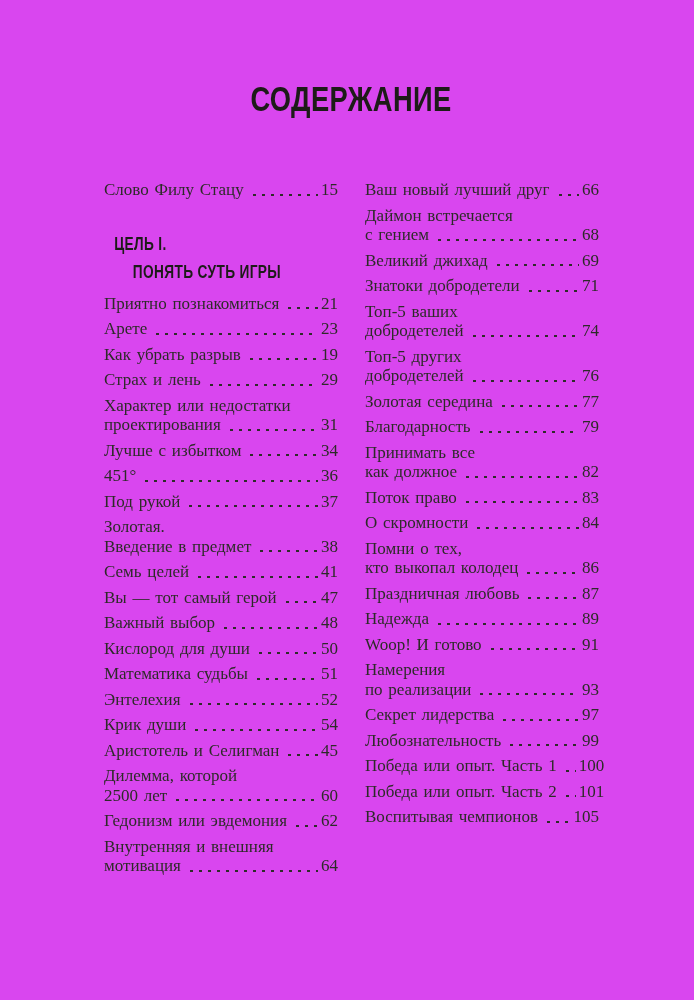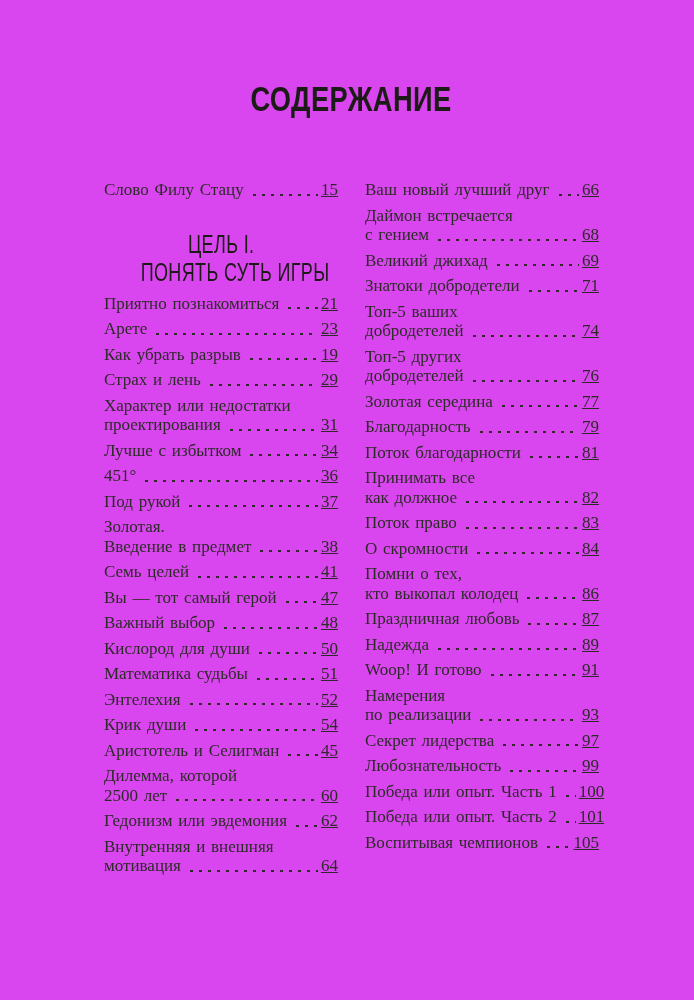--- a/index.html
+++ b/index.html
@@ -58,28 +58,28 @@
     flex: 1 1 auto;
     align-self: flex-end;
     height: 4px;
     min-width: 14px;
     margin: 0 3px 3px 5px;
     background-image: radial-gradient(circle, #2e2c29 1.15px, transparent 1.5px);
     background-size: 9px 4px;
     background-position: 1px 50%;
     background-repeat: repeat-x;
   }
-  .pg { flex: 0 0 auto; text-decoration: underline; }
+  .pg { flex: 0 0 auto; }
   .section-header {
     margin-top: 30px;
     margin-bottom: 8px;
-    text-align: center;
+    text-align: left;
     font-family: "Liberation Sans", sans-serif;
-    font-weight: 400;
-    font-size: 25px;
+    font-weight: 700;
+    font-size: 19px;
     line-height: 28px;
     color: #1d1b18;
   }
   .section-header .condensed {
     display: inline-block;
     transform: scaleX(0.72);
     transform-origin: 50% 50%;
     white-space: nowrap;
     letter-spacing: 0.5px;
   }
@@ -315,27 +315,20 @@
               </div>
             </div>
             <div class="toc-entry">
               <div class="toc-line with-page">
                 <span class="t">Благодарность</span>
                 <span class="leader"></span>
                 <span class="pg">79</span>
               </div>
             </div>
             <div class="toc-entry">
-              <div class="toc-line with-page">
-                <span class="t">Поток благодарности</span>
-                <span class="leader"></span>
-                <span class="pg">81</span>
-              </div>
-            </div>
-            <div class="toc-entry">
               <div class="toc-line">Принимать все</div>
               <div class="toc-line with-page">
                 <span class="t">как должное</span>
                 <span class="leader"></span>
                 <span class="pg">82</span>
               </div>
             </div>
             <div class="toc-entry">
               <div class="toc-line with-page">
                 <span class="t">Поток право</span>

